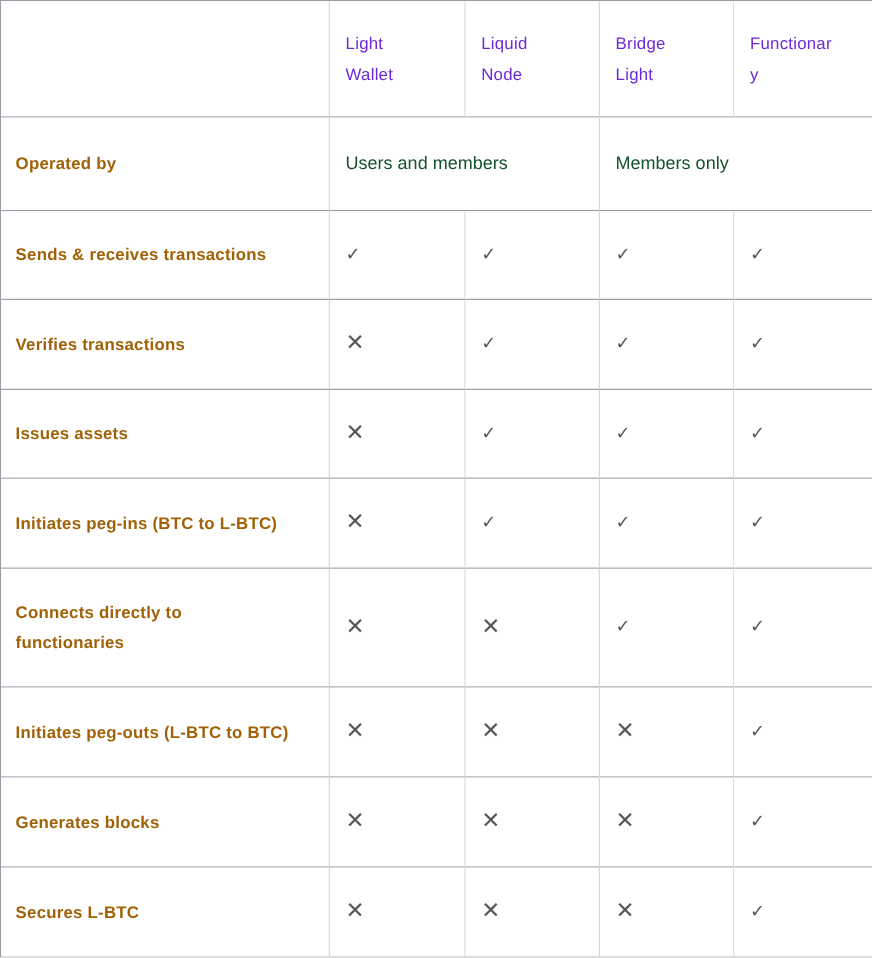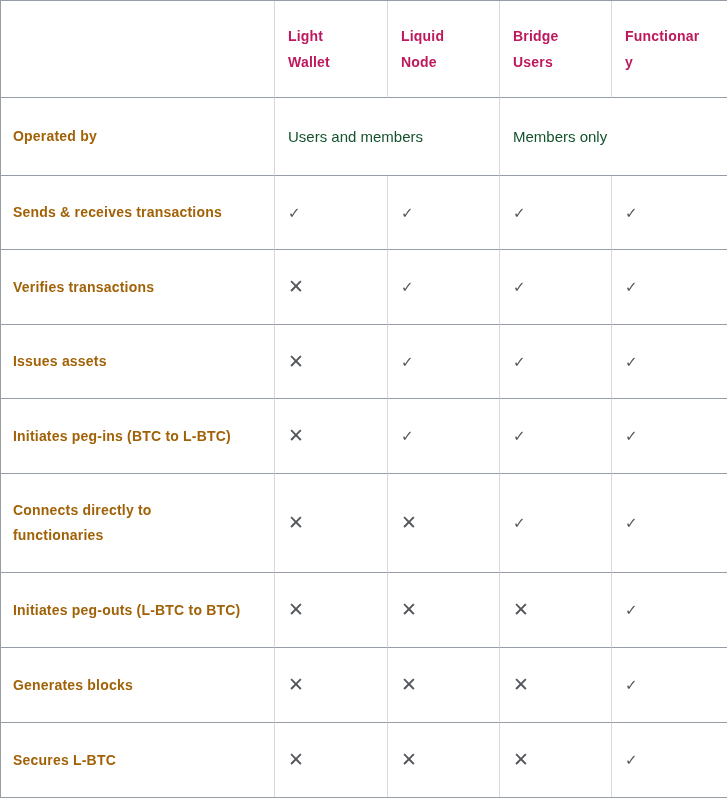--- a/index.html
+++ b/index.html
@@ -36,25 +36,25 @@
   
   tr.r-header   { height: 97px; }
   tr.r-operated { height: 78px; }
   tr.r-std      { height: 74px; }
   tr.r-std2     { height: 75px; }
   tr.r-tall     { height: 99px; }
   tr.r-last     { height: 74px; }
 
   
   th.hdr {
-    font-weight: bold;
+    font-weight: normal;
     font-size: 14px;
     line-height: 26px;
     letter-spacing: 0.2px;
-    color: #be185d;
+    color: #6d28d9;
     padding: 0 28px 0 13px;
     overflow-wrap: break-word;
   }
   th.hdr-break { word-break: break-all; padding-right: 28px; margin-top: 48px; }
 
   
   td.lbl {
     font-weight: bold;
     font-size: 14px;
     line-height: 25px;
@@ -92,21 +92,21 @@
     <col style="width:112px">
     <col style="width:112px">
     <col style="width:116px">
   </colgroup>
 
   <tbody>
       <tr class="r-header">
     <th class="hdr"></th>
     <th class="hdr">Light Wallet</th>
     <th class="hdr">Liquid Node</th>
-    <th class="hdr">Bridge Users</th>
+    <th class="hdr">Bridge Light</th>
     <th class="hdr hdr-break">Functionary</th>
   </tr>
 
   <tr class="r-operated">
     <td class="lbl">Operated by</td>
     <td class="val" colspan="2">Users and members</td>
     <td class="val" colspan="2">Members only</td>
   </tr>
 
   <tr class="r-std">

